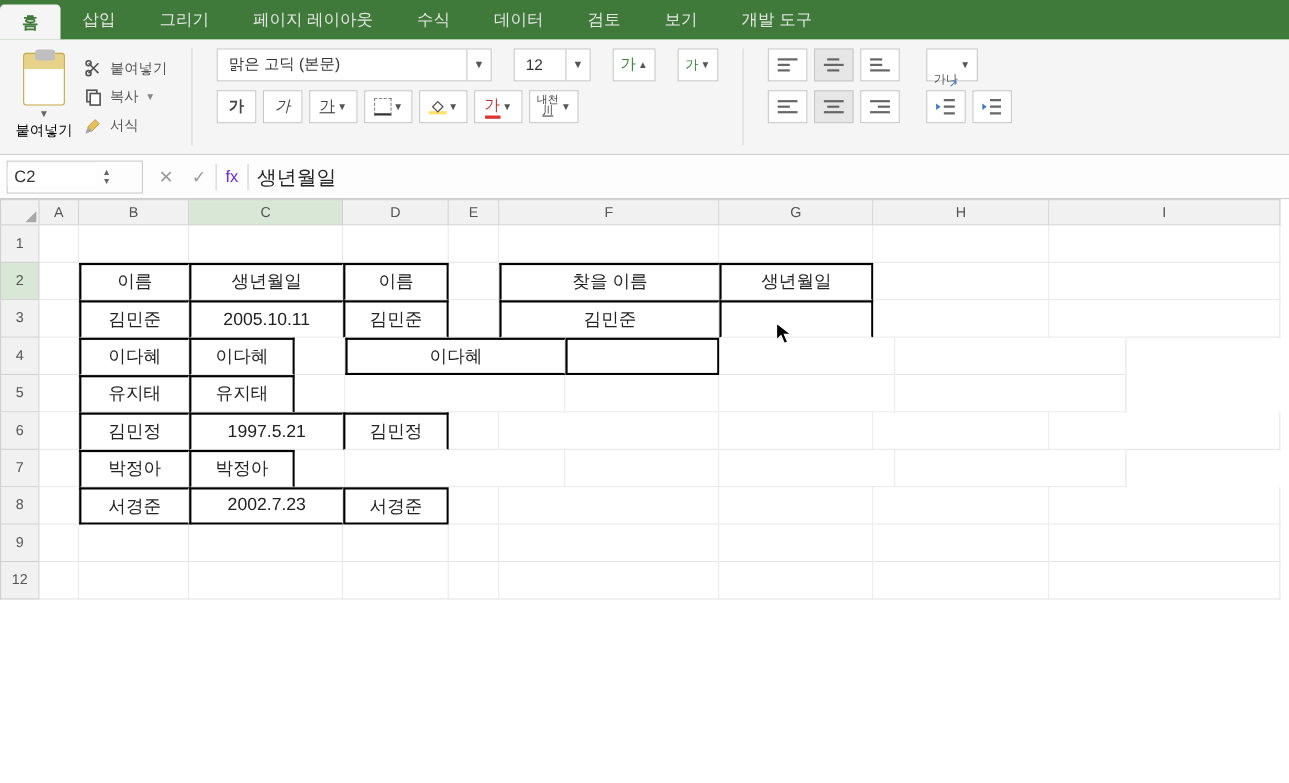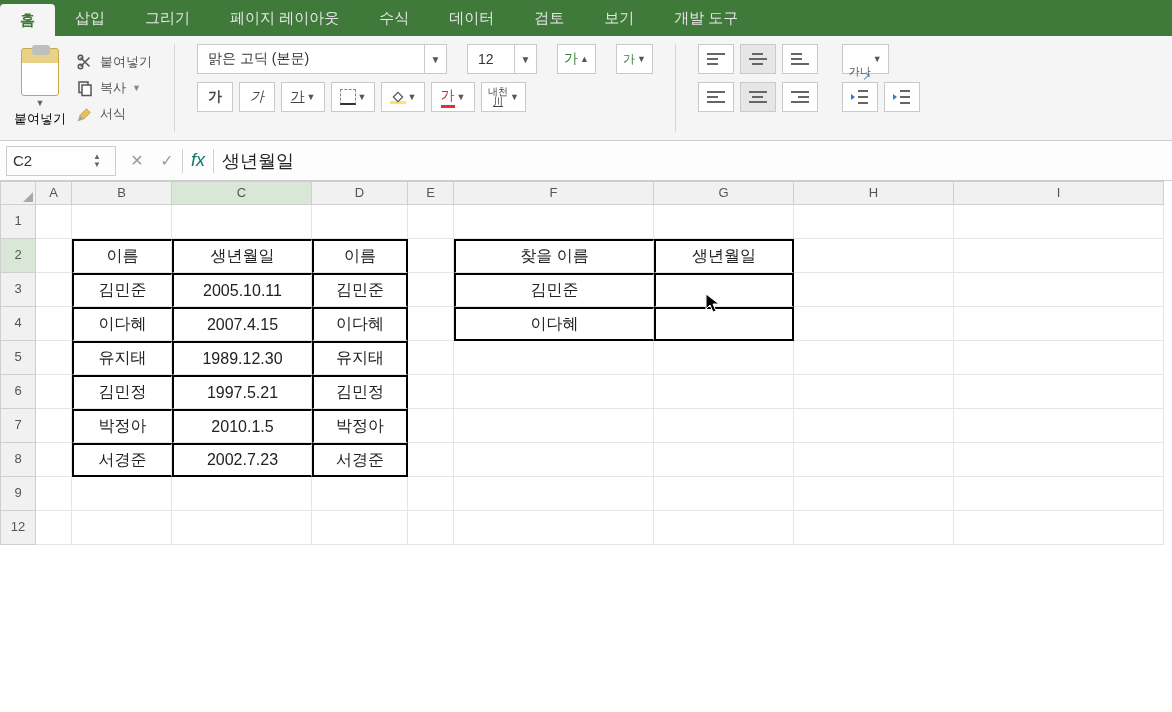--- a/index.html
+++ b/index.html
@@ -34,26 +34,26 @@
   .boxbtn.big { min-width: 44px; }
   .font-row2 { display: flex; gap: 6px; }
 
   .sep { width: 1px; background: #d7d7d7; margin: 0 4px; }
 
   .align-area { display: flex; flex-direction: column; gap: 8px; }
   .btnrow { display: flex; gap: 6px; }
 
   
   .formula-bar { display: flex; align-items: center; border-bottom: 1px solid #ccc; height: 40px; background: #fdfdfd; }
-  .name-box { width: 110px; border: 1px solid #ccc; margin: 4px 6px; height: 30px; display: flex; align-items: center; }
+  .name-box { width: 124px; border: 1px solid #ccc; margin: 4px 6px; height: 30px; display: flex; align-items: center; }
   .name-box input { border: none; width: 80px; padding: 0 6px; font-size: 15px; color: #333; outline: none; }
   .name-box .stepper { display: flex; flex-direction: column; width: 20px; }
   .name-box .stepper span { font-size: 8px; line-height: 8px; text-align: center; color: #666; cursor: pointer; }
   .fb-btn { width: 30px; display: flex; align-items: center; justify-content: center; color: #9a9a9a; font-size: 16px; height: 100%; cursor: pointer; }
-  .fx-label { font-style: italic; font-size: 18px; color: #0f766e; margin: 0 8px; }
+  .fx-label { font-size: 15px; color: #6d28d9; margin: 0 8px; }
   .fb-sep { width: 1px; height: 24px; background: #d0d0d0; }
   .formula-input { flex: 1; font-size: 18px; padding: 0 8px; color: #222; }
 
   
   .grid-area { position: relative; }
   .col-headers { display: flex; height: 24px; }
   .corner { width: 36px; border: 1px solid #cfcfcf; background: #f1f1f1; position: relative; }
   .corner::after { content: ""; position: absolute; right: 2px; bottom: 2px; border-left: 10px solid transparent; border-bottom: 10px solid #a8a8a8; }
   .col-h { border: 1px solid #cfcfcf; border-left: none; background: #f1f1f1; text-align: center; font-size: 13px; color: #555; line-height: 22px; }
   .col-h.sel { background: #d9e8d6; }
@@ -338,34 +338,32 @@
     <div class="cell wF bt bl">김민준</div>
     <div class="cell wG bt bl br"></div>
     <div class="cell wH"></div>
     <div class="cell wI"></div>
   </div>
 
   <div class="row">
     <div class="row-h">4</div>
     <div class="cell wA"></div>
     <div class="cell wB bt bl">이다혜</div>
-    <div class="cell wC bt bl">2007.4.15</div>
     <div class="cell wD bt bl br">이다혜</div>
     <div class="cell wE"></div>
     <div class="cell wF bt bb bl">이다혜</div>
     <div class="cell wG bt bb bl br"></div>
     <div class="cell wH"></div>
     <div class="cell wI"></div>
   </div>
 
   <div class="row">
     <div class="row-h">5</div>
     <div class="cell wA"></div>
     <div class="cell wB bt bl">유지태</div>
-    <div class="cell wC bt bl">1989.12.30</div>
     <div class="cell wD bt bl br">유지태</div>
     <div class="cell wE"></div>
     <div class="cell wF"></div>
     <div class="cell wG"></div>
     <div class="cell wH"></div>
     <div class="cell wI"></div>
   </div>
 
   <div class="row">
     <div class="row-h">6</div>
@@ -377,21 +375,20 @@
     <div class="cell wF"></div>
     <div class="cell wG"></div>
     <div class="cell wH"></div>
     <div class="cell wI"></div>
   </div>
 
   <div class="row">
     <div class="row-h">7</div>
     <div class="cell wA"></div>
     <div class="cell wB bt bl">박정아</div>
-    <div class="cell wC bt bl">2010.1.5</div>
     <div class="cell wD bt bl br">박정아</div>
     <div class="cell wE"></div>
     <div class="cell wF"></div>
     <div class="cell wG"></div>
     <div class="cell wH"></div>
     <div class="cell wI"></div>
   </div>
 
   <div class="row">
     <div class="row-h">8</div>

